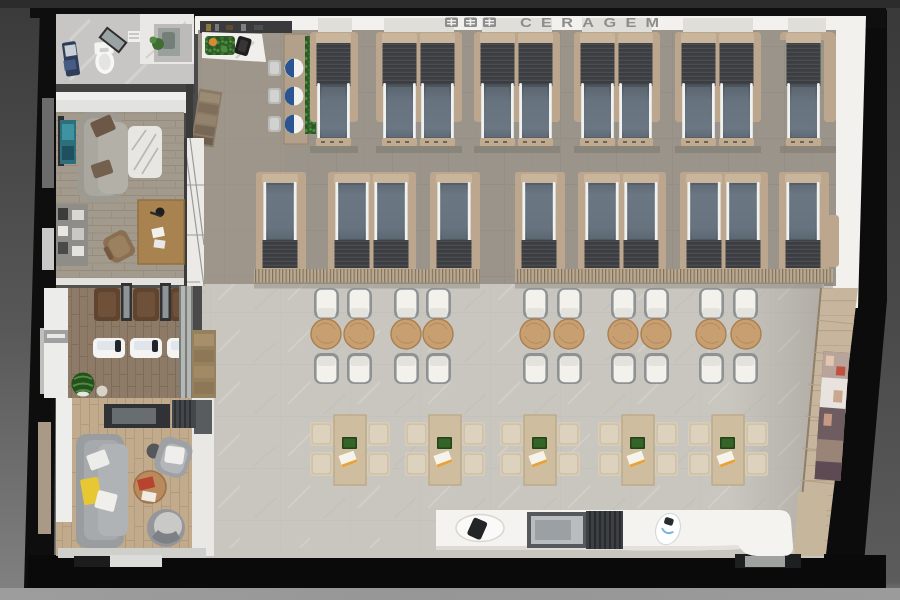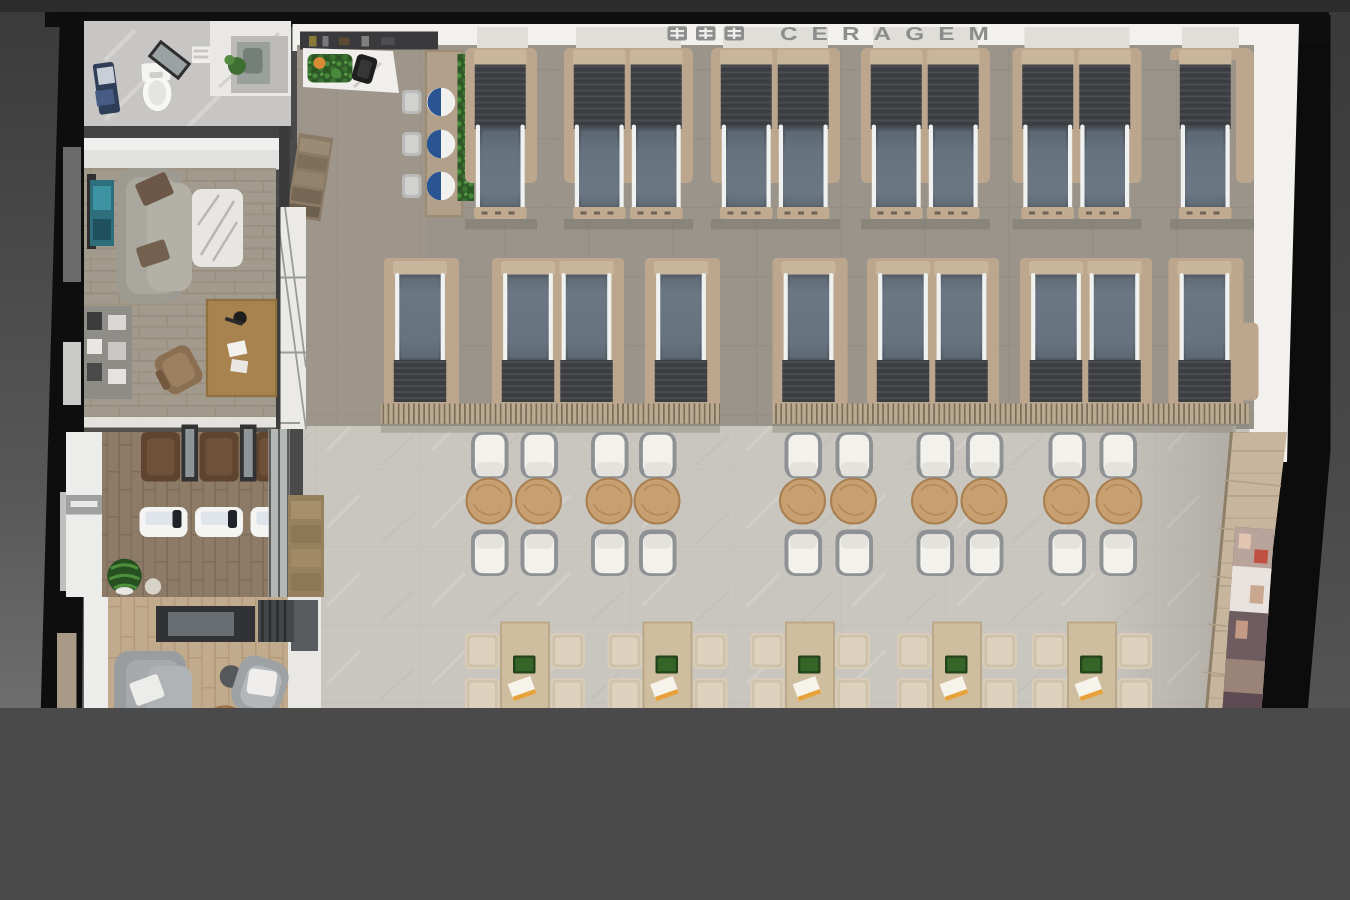--- a/index.html
+++ b/index.html
@@ -1,16 +1,16 @@
 <!DOCTYPE html>
 <html><head>
 <meta charset="utf-8">
 <style>
 html,body{margin:0;padding:0;background:#4a4a4a;font-family:"Liberation Sans",sans-serif;}
-#stage{width:900px;height:472px;overflow:hidden;position:relative;}
+#stage{width:900px;height:600px;overflow:hidden;position:relative;}
 svg{display:block;}
 </style>
 </head>
 <body>
 <div id="stage">
 <svg width="900" height="600" viewBox="0 0 900 600" xmlns="http://www.w3.org/2000/svg">
 <defs>
 <linearGradient id="bgL" x1="0" y1="0" x2="0" y2="1">
 <stop offset="0" stop-color="#3a3a3a"></stop>
           <stop offset="0.55" stop-color="#585858"></stop>

